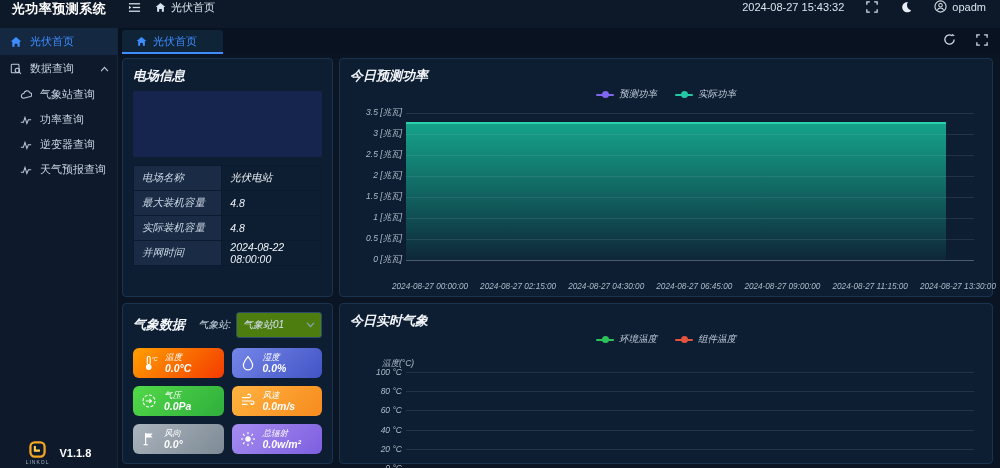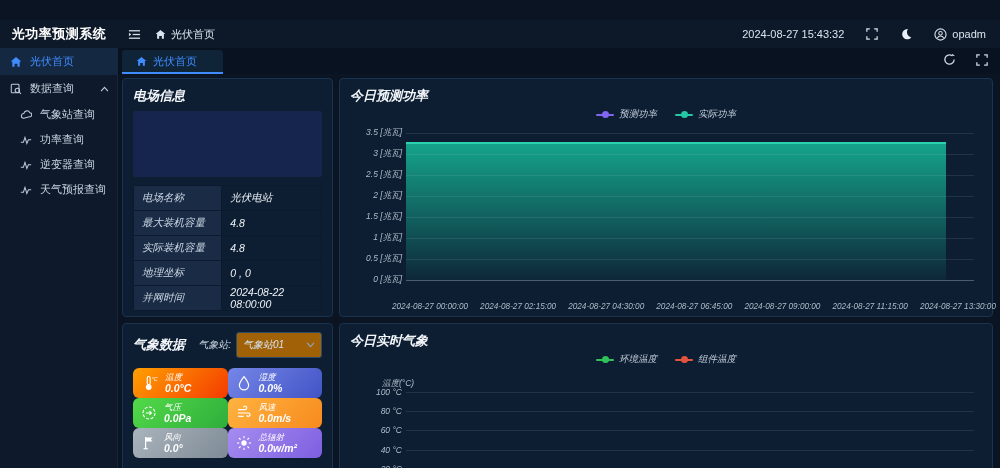--- a/index.html
+++ b/index.html
@@ -1,21 +1,21 @@
 <!DOCTYPE html>
 <html><head>
 <meta charset="utf-8">
 <style>
   * { margin:0; padding:0; box-sizing:border-box; }
   html,body { width:1000px; height:468px; overflow:hidden; background:#0a1422;
               font-family:"Liberation Sans","DejaVu Sans",sans-serif; color:#e5ecf5; }
   .app { width:1000px; height:468px; display:flex; flex-direction:column; }
 
   
-  .hdr { height:28px; background:#0d1828; display:flex; align-items:center; flex:0 0 28px;margin-top:20px; }
+  .hdr { height:28px; background:#0d1828; display:flex; align-items:flex-start; flex:0 0 28px; }
   .brand { width:118px; text-align:center; font-size:13px; font-weight:bold; color:#fff; letter-spacing:.5px; }
   .hdr-left { display:flex; align-items:center; gap:14px; padding-left:10px; flex:1; }
   .icon-btn { display:inline-flex; align-items:center; justify-content:center; cursor:pointer; color:#d6dee8; }
   .crumb { display:flex; align-items:center; gap:5px; font-size:11px; color:#dbe4ee; }
   .hdr-right { display:flex; align-items:center; gap:22px; padding-right:14px; font-size:11px; color:#dbe4ee; }
   .user { display:flex; align-items:center; gap:5px; }
 
   
   .body-row { flex:1; display:flex; min-height:0; }
   .sidebar { width:118px; background:#0e1a2b; border-right:1px solid #152638; position:relative; flex:0 0 118px; }
@@ -80,23 +80,23 @@
   .xticks span { font-size:8.2px; color:#aebbca; white-space:nowrap; }
 
   .chart2 { position:relative; height:118px; margin-top:12px; }
   .plot2 { position:absolute; left:56px; right:8px; top:14px; bottom:8px; }
   .ylab2 { position:absolute; left:32px; top:0; font-size:8.5px; color:#aebbca; }
 
   
   .wx-head { display:flex; align-items:center; justify-content:space-between; }
   .wx-sel { display:flex; align-items:center; gap:5px; font-size:10px; color:#c9d5e2; }
   .select { display:flex; align-items:center; justify-content:space-between; width:86px; height:20px;
-            background:#a16207; border:1px solid #2c4a6b; border-radius:3px; padding:12px 6px;
+            background:#4d7c0f; border:1px solid #2c4a6b; border-radius:3px; padding:12px 6px;
             font-size:10px; color:#d5e2f2; cursor:pointer; }
-  .cards { margin-top:10px; display:grid; grid-template-columns:1fr 1fr; }
+  .cards { margin-top:10px; display:grid; grid-template-columns:1fr 1fr; gap:8px; }
   .wcard { height:30px; border-radius:6px; display:flex; align-items:center; gap:7px; padding:0 8px; color:#fff; }
   .wc-name { font-size:8.5px; line-height:10px; }
   .wc-val  { font-size:10.5px; font-weight:bold; line-height:12px; }
   .g-temp { background:linear-gradient(135deg,#ffa000,#f43b00); }
   .g-hum  { background:linear-gradient(135deg,#7586e8,#4254c5); }
   .g-pres { background:linear-gradient(135deg,#52d948,#2fae3c); }
   .g-wspd { background:linear-gradient(135deg,#ffb340,#f78a1e); }
   .g-wdir { background:linear-gradient(135deg,#aab4bd,#7e8a95); }
   .g-rad  { background:linear-gradient(135deg,#a58cf0,#7d5fe0); }
 
@@ -192,20 +192,30 @@
         <svg width="12" height="12" viewBox="0 0 14 14">
             <polyline points="1,9.5 4,9.5 5.8,4 8,11 9.8,6.8 13,6.8" fill="none" stroke="#c0cbd8" stroke-width="1.2"></polyline>
           </svg>
         <span>逆变器查询</span>
       </div>
       <div class="s-sub">
         <svg width="12" height="12" viewBox="0 0 14 14">
             <polyline points="1,9.5 4,9.5 5.8,4 8,11 9.8,6.8 13,6.8" fill="none" stroke="#c0cbd8" stroke-width="1.2"></polyline>
           </svg>
         <span>天气预报查询</span>
+      </div>
+      <div class="s-footer">
+        <span class="logo-box">
+          <svg width="17" height="17" viewBox="0 0 18 18">
+              <rect x="1.5" y="1.5" width="15" height="15" rx="4.5" fill="none" stroke="#f5a623" stroke-width="2.4"></rect>
+              <path d="M6.2 5.2v5h5.4" fill="none" stroke="#ffd24d" stroke-width="2.2"></path>
+            </svg>
+          <span class="logo-txt">LINKOL</span>
+        </span>
+        <span class="ver">V1.1.8</span>
       </div>
     </aside>
 
     <main class="main">
 
       <div class="tabbar">
         <div class="tab">
           <svg width="11" height="11" viewBox="0 0 14 14">
               <path d="M7 1.2 13.2 6.4h-1.9V12.5H8.7V9H5.3v3.5H2.7V6.4H.8z" fill="currentColor"></path>
             </svg>
@@ -241,24 +251,20 @@
                 </tr>
                 <tr>
                   <td class="k">最大装机容量</td>
                   <td class="v">4.8</td>
                 </tr>
                 <tr>
                   <td class="k">实际装机容量</td>
                   <td class="v">4.8</td>
                 </tr>
                 <tr>
-                  <td class="k">地理坐标</td>
-                  <td class="v">0 , 0</td>
-                </tr>
-                <tr>
                   <td class="k">并网时间</td>
                   <td class="v">2024-08-22 08:00:00</td>
                 </tr>
               </tbody>
             </table>
           </section>
 
           <section class="panel p-right">
             <div class="p-title">今日预测功率</div>
             <div class="legend-row">

